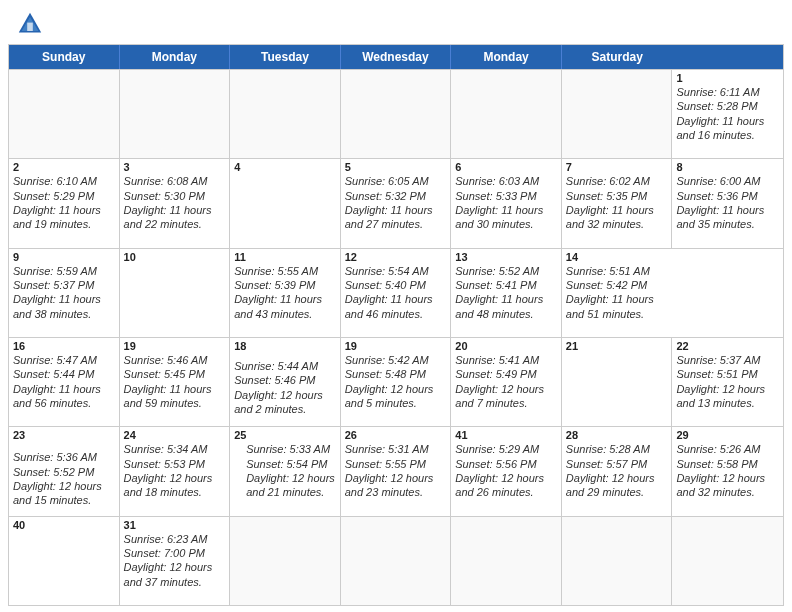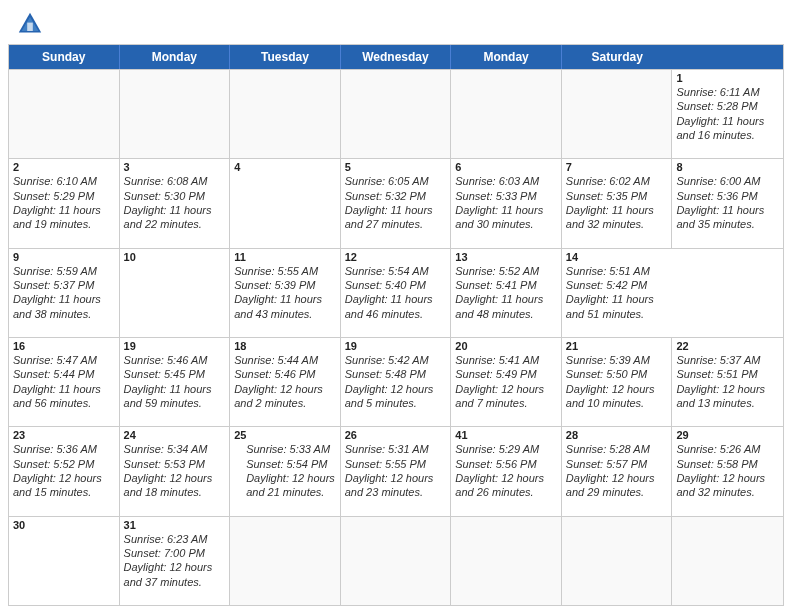--- a/index.html
+++ b/index.html
@@ -243,53 +243,50 @@
 Daylight: 11 hours and 56 minutes.</div>
           </div>
           <div class="cal-cell">
             <div class="day-num">19</div>
             <div class="day-info" style="white-space: pre-line;">Sunrise: 5:46 AM
 Sunset: 5:45 PM
 Daylight: 11 hours and 59 minutes.</div>
           </div>
           <div class="cal-cell">
             <div class="day-num">18</div>
-            <div class="day-info" style="white-space: pre-line;">Sunrise: 5:44 AM
+            <div class="day-info" style="white-space: pre-line; margin-top: 6px;">Sunrise: 5:44 AM
 Sunset: 5:46 PM
 Daylight: 12 hours and 2 minutes.</div>
           </div>
           <div class="cal-cell">
             <div class="day-num">19</div>
             <div class="day-info" style="white-space: pre-line;">Sunrise: 5:42 AM
 Sunset: 5:48 PM
 Daylight: 12 hours and 5 minutes.</div>
           </div>
           <div class="cal-cell">
             <div class="day-num">20</div>
             <div class="day-info" style="white-space: pre-line;">Sunrise: 5:41 AM
 Sunset: 5:49 PM
 Daylight: 12 hours and 7 minutes.</div>
           </div>
           <div class="cal-cell">
             <div class="day-num">21</div>
-            <div class="day-info" style="white-space: pre-line;">Sunrise: 5:39 AM
-Sunset: 5:50 PM
-Daylight: 12 hours and 10 minutes.</div>
           </div>
           <div class="cal-cell">
             <div class="day-num">22</div>
             <div class="day-info" style="white-space: pre-line;">Sunrise: 5:37 AM
 Sunset: 5:51 PM
 Daylight: 12 hours and 13 minutes.</div>
           </div>
         </div>
         <div class="cal-week">
           <div class="cal-cell">
             <div class="day-num">23</div>
-            <div class="day-info" style="white-space: pre-line;">Sunrise: 5:36 AM
+            <div class="day-info" style="white-space: pre-line; margin-top: 8px;">Sunrise: 5:36 AM
 Sunset: 5:52 PM
 Daylight: 12 hours and 15 minutes.</div>
           </div>
           <div class="cal-cell">
             <div class="day-num">24</div>
             <div class="day-info" style="white-space: pre-line;">Sunrise: 5:34 AM
 Sunset: 5:53 PM
 Daylight: 12 hours and 18 minutes.</div>
           </div>
           <div class="cal-cell">
@@ -318,21 +315,21 @@
           </div>
           <div class="cal-cell">
             <div class="day-num">29</div>
             <div class="day-info" style="white-space: pre-line;">Sunrise: 5:26 AM
 Sunset: 5:58 PM
 Daylight: 12 hours and 32 minutes.</div>
           </div>
         </div>
         <div class="cal-week">
           <div class="cal-cell">
-            <div class="day-num">30</div>
+            <div class="day-num">40</div>
           </div>
           <div class="cal-cell">
             <div class="day-num">31</div>
             <div class="day-info" style="white-space: pre-line;">Sunrise: 6:23 AM
 Sunset: 7:00 PM
 Daylight: 12 hours and 37 minutes.</div>
           </div>
           <div class="cal-cell empty"></div>
           <div class="cal-cell empty"></div>
           <div class="cal-cell empty"></div>

